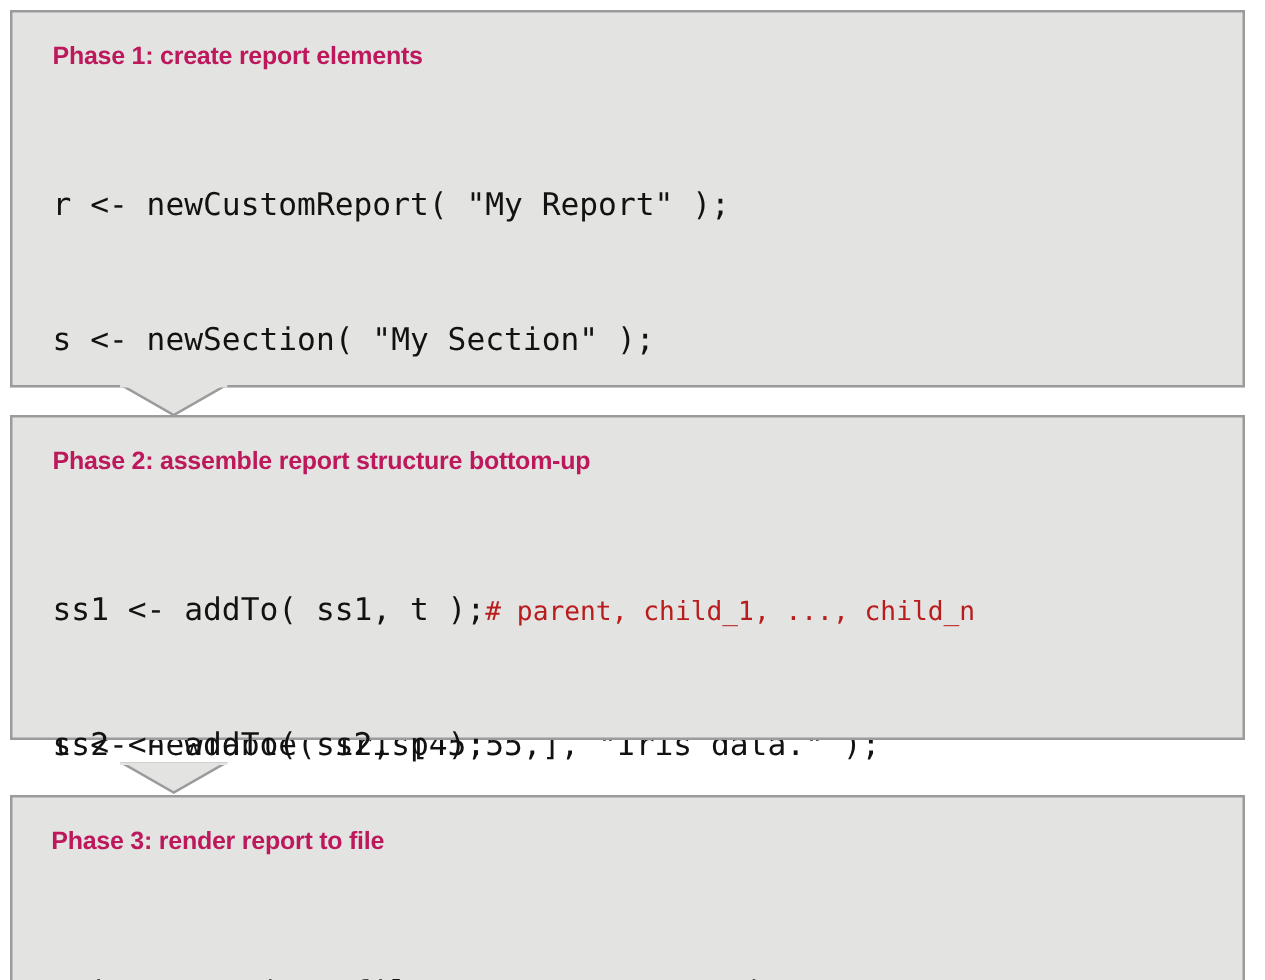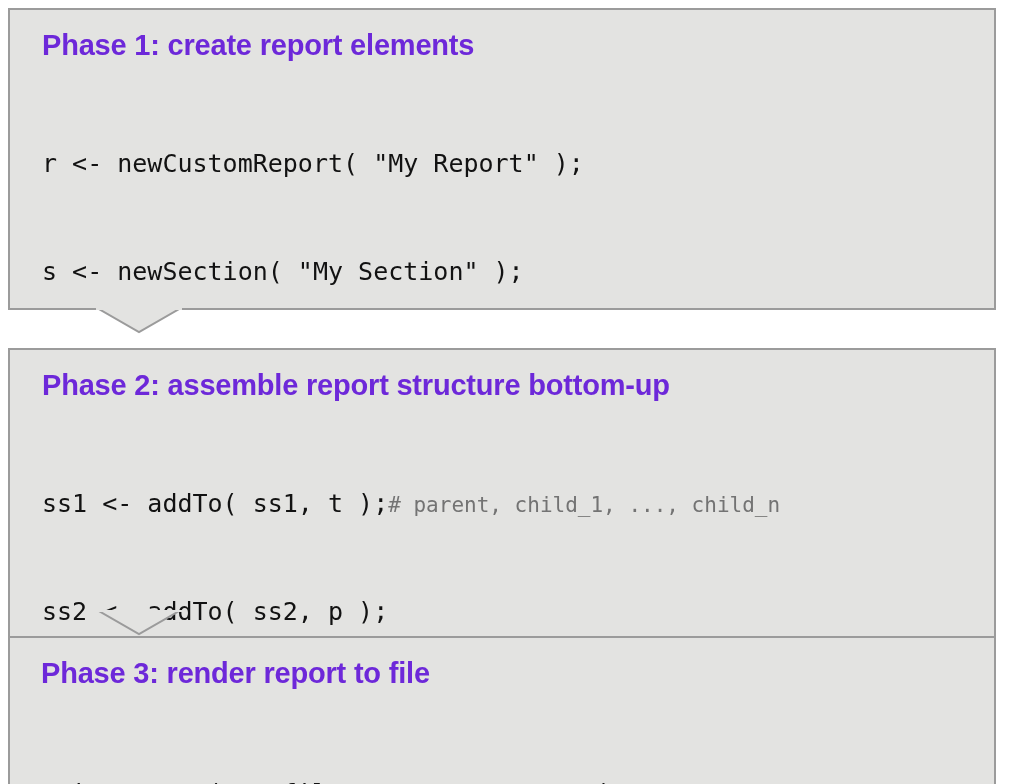--- a/index.html
+++ b/index.html
@@ -22,48 +22,48 @@
   .phase-box {
     position: absolute;
     left: 8px;
     width: 988px;
     box-sizing: border-box;
     background: #e3e3e1;
     border: 2px solid #9b9b9b;
     padding: 18px 0 0 32px;
   }
   #box-1 { top: 8px;   height: 302px; }
-  #box-2 { top: 348px; height: 298px; }
+  #box-2 { top: 332px; height: 260px; }
   #box-3 { top: 636px; height: 148px; border-bottom: none; padding-left: 31px; }
 
   .phase-title {
     font-family: "Liberation Sans", sans-serif;
     font-weight: bold;
-    font-size: 29px;
+    font-size: 20px;
     line-height: 34px;
-    color: #6d28d9;
+    color: #be185d;
     letter-spacing: -0.2px;
     margin: 0 0 12px 0;
     white-space: pre;
   }
   #box-3 .phase-title { margin-bottom: 14px; }
 
   .code-block {
     font-family: "DejaVu Sans Mono", "Liberation Mono", monospace;
     font-size: 25px;
     line-height: 36px;
     color: #121212;
     white-space: pre;
   }
   .code-line {
     white-space: pre;
     height: 36px;
   }
   .comment {
-    color: #737373;
+    color: #b91c1c;
     font-family: "DejaVu Sans Mono", "Liberation Mono", monospace;
     font-size: 21px;
   }
 
   
   .connector {
     position: absolute;
     left: 96px;
     width: 86px;
     height: 26px;

